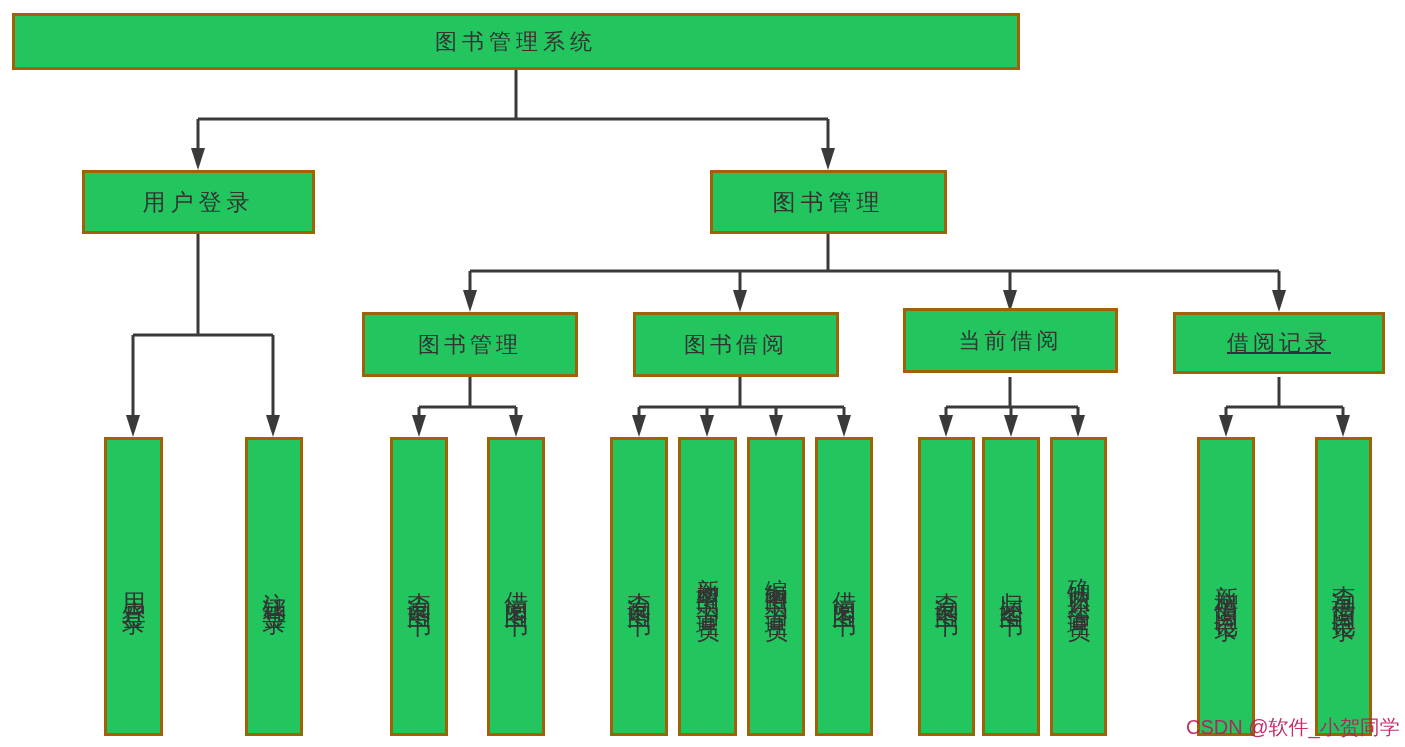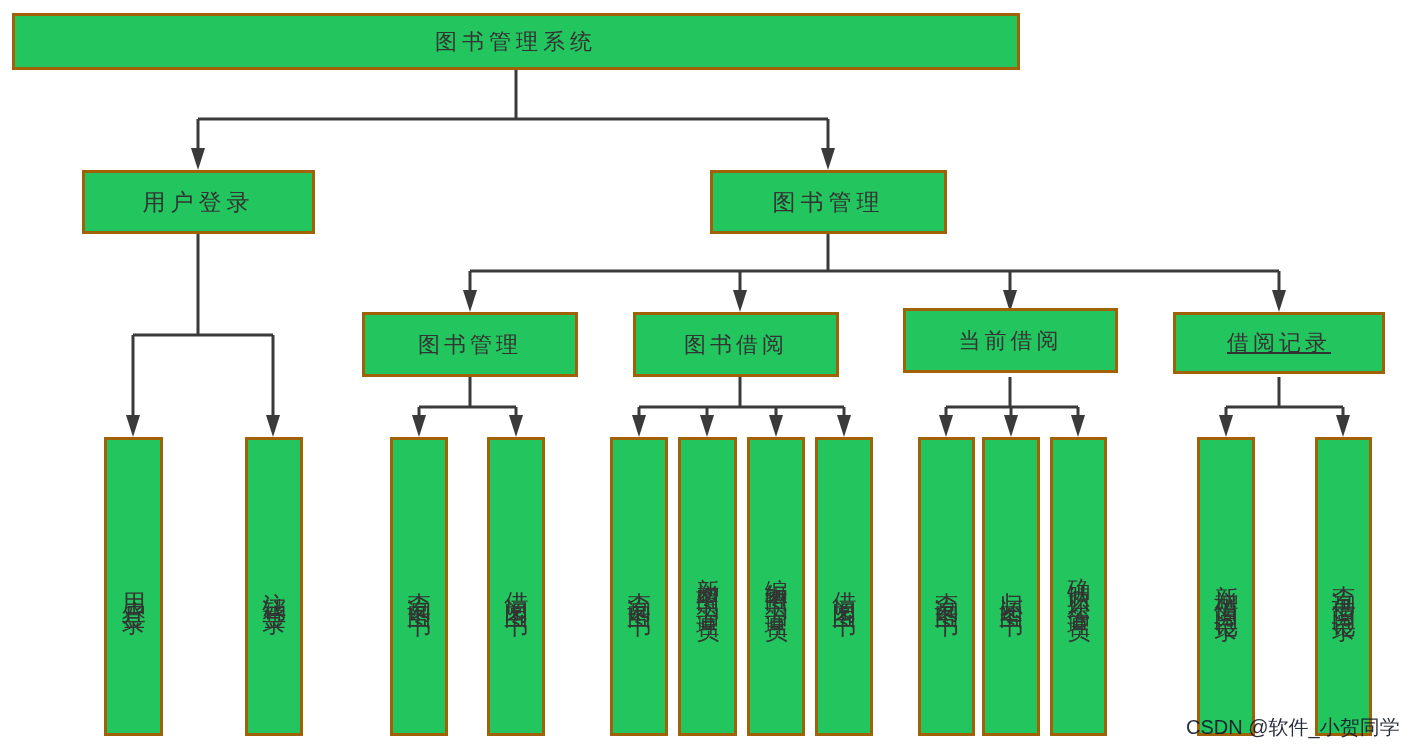--- a/index.html
+++ b/index.html
@@ -16,21 +16,21 @@
   .root-lbl{font-size:22px;letter-spacing:5px;}
   .l2-lbl{font-size:23px;letter-spacing:5px;}
   .l3-lbl{font-size:22px;letter-spacing:4px;}
   .leaf .lbl{
     writing-mode:vertical-rl;text-orientation:mixed;
     font-size:24px;letter-spacing:7px;line-height:1.1;white-space:nowrap;
   }
   .leaf-tight .lbl{letter-spacing:6px;font-size:23px;}
   .watermark{
     position:absolute;left:1186px;top:714px;z-index:2;
-    font-size:20px;color:#0f172a;opacity:0.9;white-space:nowrap;pointer-events:none;
+    font-size:20px;color:#be185d;opacity:0.9;white-space:nowrap;pointer-events:none;
   }
 </style>
 </head>
 <body>
 
 <div class="stage">
 
   <svg class="connectors" width="1405" height="747" aria-hidden="true">
     <g stroke="#3a3a3a" stroke-width="3" fill="none">
 

